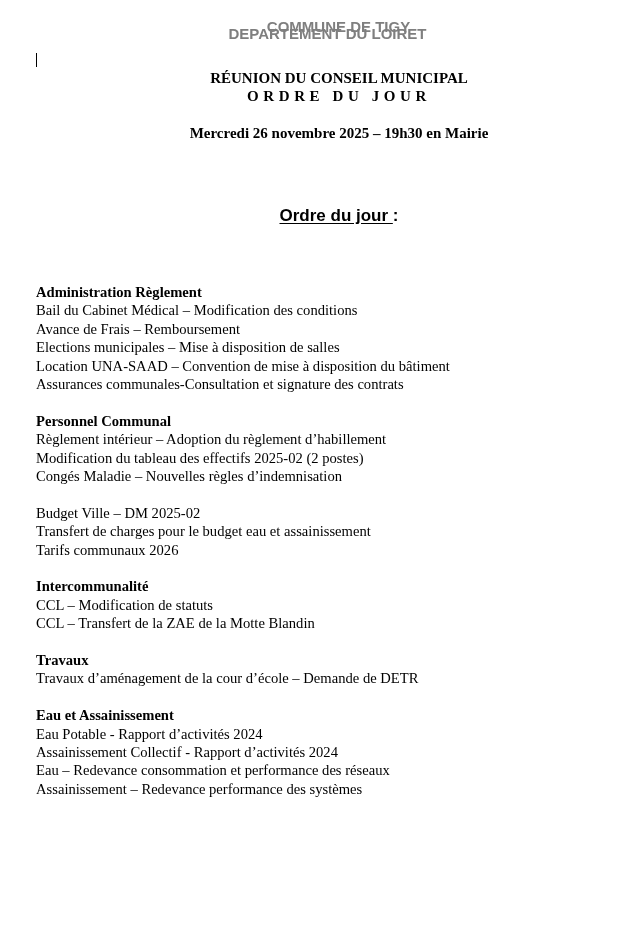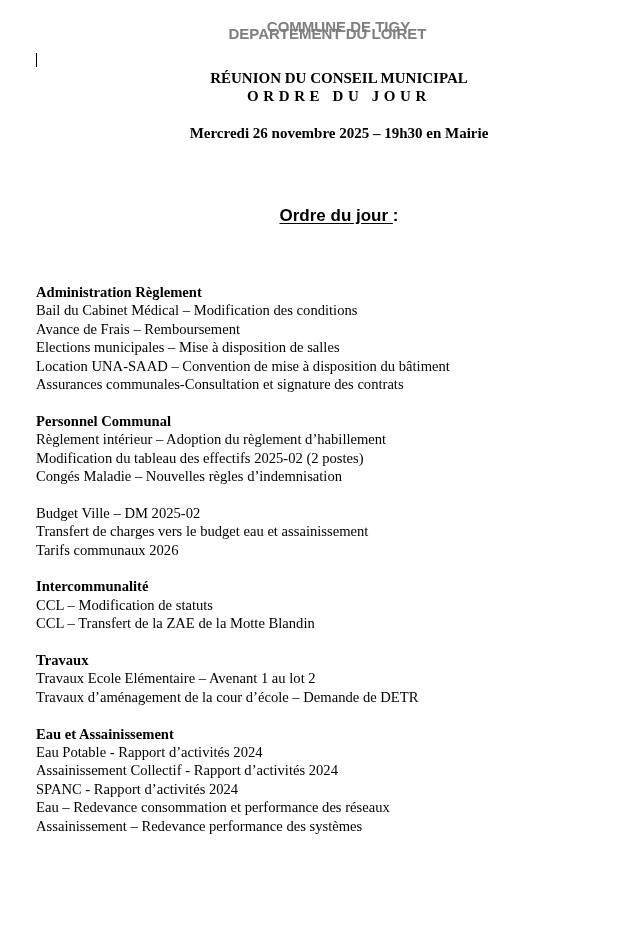--- a/index.html
+++ b/index.html
@@ -43,38 +43,36 @@
 
   <div class="section">
     <div class="section-title">Personnel Communal</div>
     <div class="item">Règlement intérieur – Adoption du règlement d’habillement</div>
     <div class="item">Modification du tableau des effectifs 2025-02 (2 postes)</div>
     <div class="item">Congés Maladie – Nouvelles règles d’indemnisation</div>
   </div>
 
   <div class="section">
     <div class="item">Budget Ville – DM 2025-02</div>
-    <div class="item">Transfert de charges vers le budget eau et assainissement</div>
+    <div class="item">Transfert de charges pour le budget eau et assainissement</div>
     <div class="item">Tarifs communaux 2026</div>
   </div>
 
   <div class="section">
     <div class="section-title">Intercommunalité</div>
     <div class="item">CCL – Modification de statuts</div>
     <div class="item">CCL – Transfert de la ZAE de la Motte Blandin</div>
   </div>
 
   <div class="section">
     <div class="section-title">Travaux</div>
-    <div class="item">Travaux Ecole Elémentaire – Avenant 1 au lot 2</div>
     <div class="item">Travaux d’aménagement de la cour d’école – Demande de DETR</div>
   </div>
 
   <div class="section">
     <div class="section-title">Eau et Assainissement</div>
     <div class="item">Eau Potable - Rapport d’activités 2024</div>
     <div class="item">Assainissement Collectif - Rapport d’activités 2024</div>
-    <div class="item">SPANC - Rapport d’activités 2024</div>
     <div class="item">Eau – Redevance consommation et performance des réseaux</div>
     <div class="item">Assainissement – Redevance performance des systèmes</div>
   </div>
 
 </div>
 
 </body></html>

